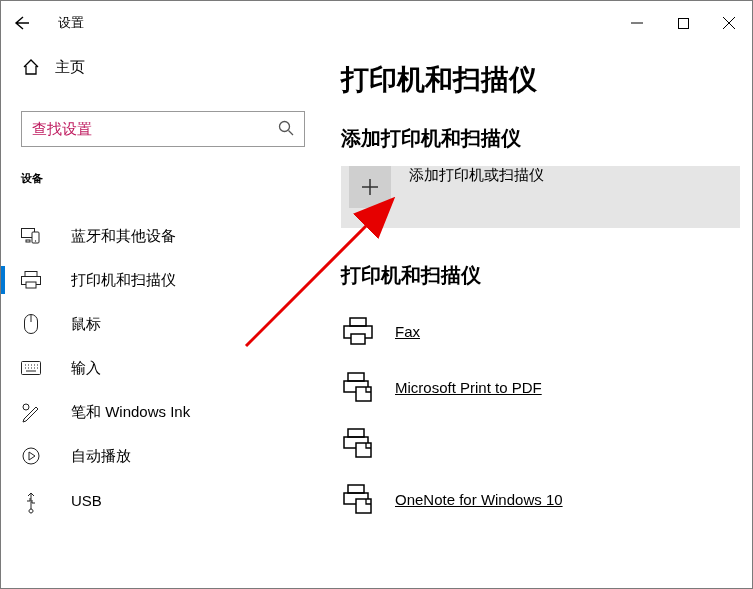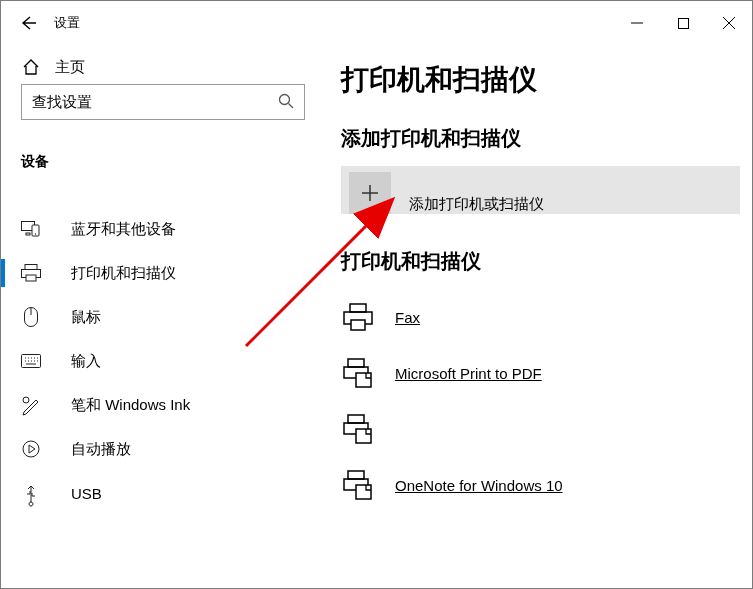--- a/index.html
+++ b/index.html
@@ -1,37 +1,37 @@
 <!DOCTYPE html>
 <html><head>
 <meta charset="utf-8">
 <style>
   * { box-sizing: border-box; }
   html, body { margin:0; padding:0; font-family: "Segoe UI", "Microsoft YaHei", sans-serif; background:#fff; color:#000; }
   .window { width:753px; height:589px; border:1px solid #7a7a7a; position:relative; overflow:hidden; }
   .titlebar { height:44px; display:flex; align-items:center; justify-content:space-between; }
-  .titlebar-left { display:flex; align-items:center; gap:14px; padding-left:15px;justify-content:space-between; }
+  .titlebar-left { display:flex; align-items:center; gap:25px; padding-left:8px;justify-content:space-between; }
   .back-btn { width:24px; height:24px; display:flex; align-items:center; justify-content:center; cursor:pointer; }
   .title { font-size:13px; }
   .win-controls { display:flex; }
   .win-btn { width:46px; height:32px; display:flex; align-items:center; justify-content:center; cursor:pointer; }
   .content { display:flex; height:calc(100% - 44px); }
   .sidebar { width:330px; padding:12px 20px 0 20px; }
-  .home-row { display:flex; align-items:center; gap:14px; font-size:15px; margin-bottom:7px; cursor:pointer; }
-  .search-box { width:284px; height:36px; border:1px solid #999; display:flex; align-items:center; justify-content:space-between; padding:0 10px; color:#000000; font-size:15px; margin-bottom:33px; cursor:text; }
+  .home-row { display:flex; align-items:center; gap:14px; font-size:15px; margin-bottom:34px; cursor:pointer; }
+  .search-box { width:284px; height:36px; border:1px solid #999; display:flex; align-items:center; justify-content:space-between; padding:0 10px; color:#be185d; font-size:15px; margin-bottom:24px; cursor:text; }
   .search-box span.ic { color:#333; }
-  .section-title { font-size:14px; font-weight:600; margin-bottom:36px; }
+  .section-title { font-size:11px; font-weight:600; margin-bottom:28px; }
   .nav-item { display:flex; align-items:center; gap:30px; height:44px; font-size:15px; cursor:pointer; }
   .nav-item.current { position:relative; }
   .nav-item.current::before { content:""; position:absolute; left:-20px; top:8px; bottom:8px; width:4px; background:#0078d4; }
   .nav-icon { width:20px; height:20px; display:flex; align-items:center; justify-content:center; color:#333; }
   .main { flex:1; padding:10px 12px 0 10px; overflow:hidden; }
   .h1 { font-size:28px; font-weight:600; margin:6px 0 26px 0; }
   .h2 { font-size:20px; font-weight:600; margin:0 0 14px 0; }
-  .add-row { height:48px; background:#e5e5e5; display:flex; align-items:flex-end; gap:18px; padding:0 8px; cursor:pointer; margin-bottom:34px; }
+  .add-row { height:62px; background:#e5e5e5; display:flex; align-items:flex-start; gap:18px; padding:0 8px; cursor:pointer; margin-bottom:34px; }
   .plus-box { width:42px; height:42px; background:#cfcfcf; display:flex; align-items:center; justify-content:center; font-size:20px; color:#333; }
   .add-row .lbl { font-size:15px; }
   .printer-item { display:flex; align-items:center; gap:20px; height:56px; cursor:pointer;text-decoration:underline; }
   .printer-icon { width:34px; height:34px; display:flex; align-items:center; justify-content:center; }
   .printer-label { font-size:15px; }
   svg.arrow { position:absolute; pointer-events:none; }
   svg.i { overflow:visible; }
 </style>
 </head>
 <body>

